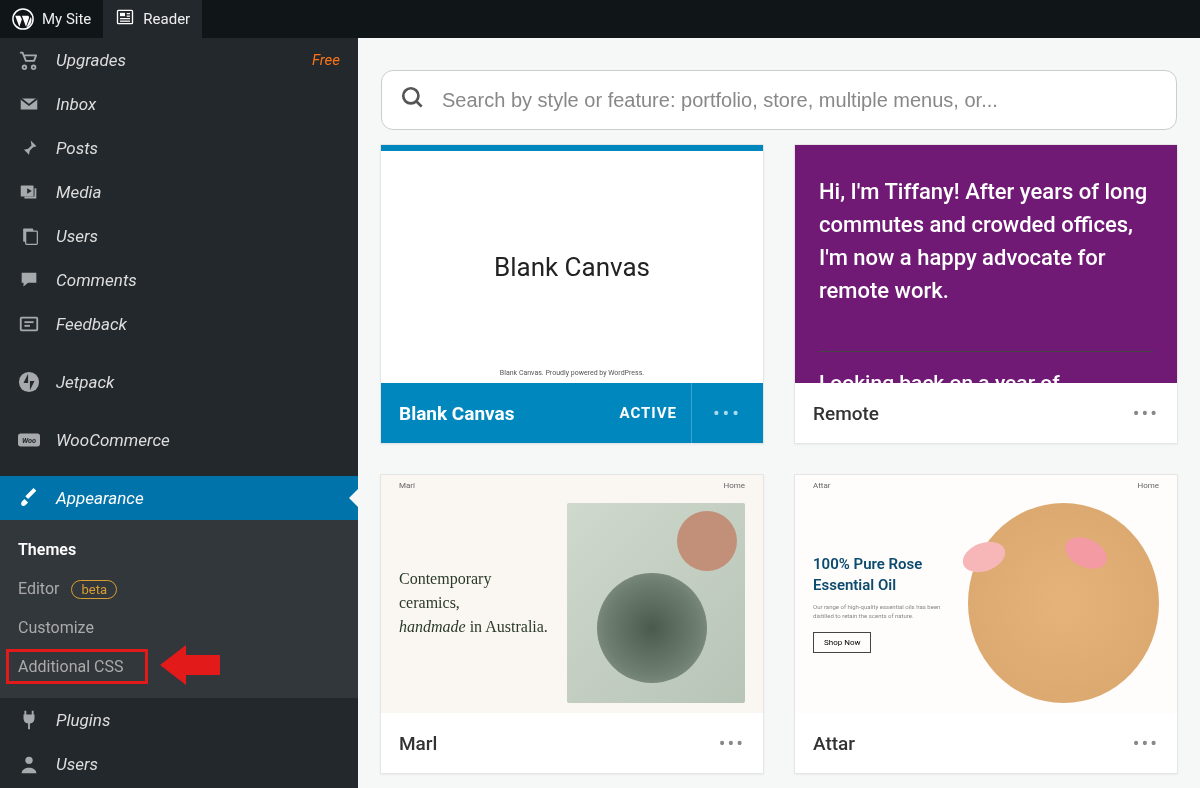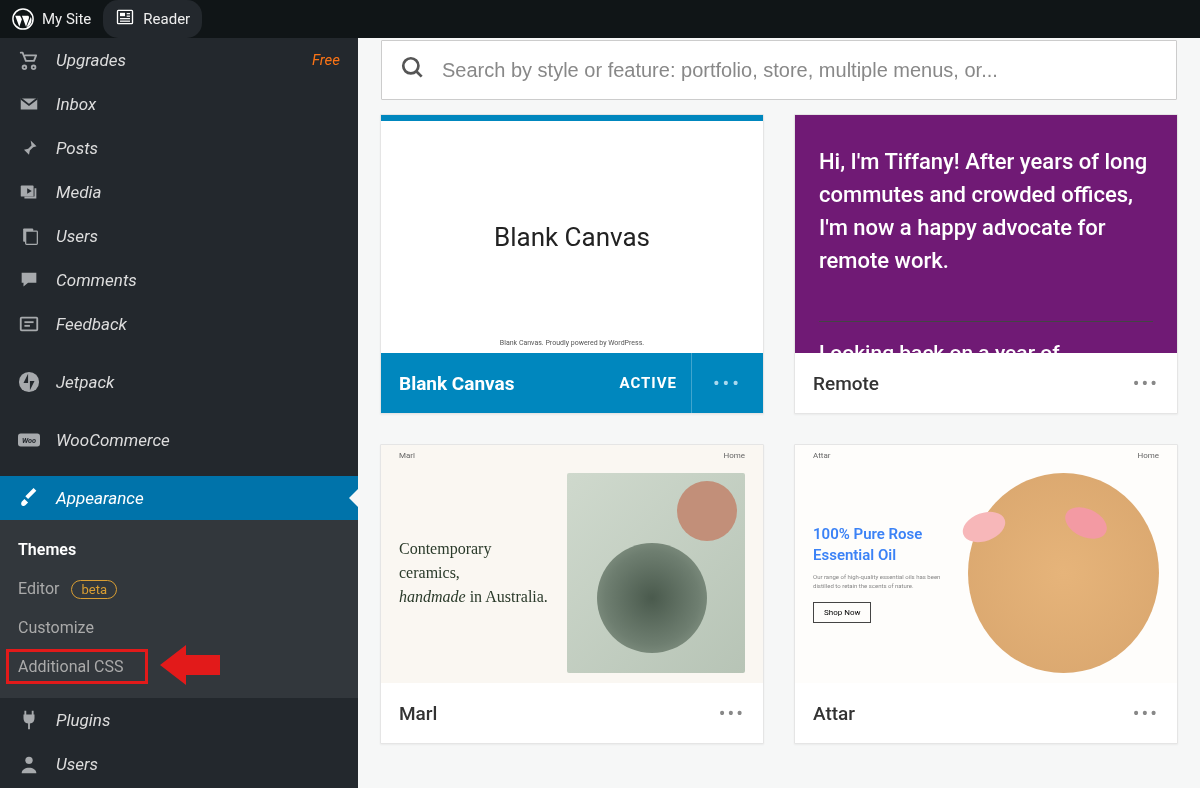--- a/index.html
+++ b/index.html
@@ -1,40 +1,40 @@
 <!DOCTYPE html>
 <html><head>
 <meta charset="utf-8">
 <style>
   * { box-sizing: border-box; margin: 0; padding: 0; }
   body { font-family: -apple-system, BlinkMacSystemFont, "Segoe UI", Roboto, sans-serif; background: #f6f7f7; width: 1200px; height: 788px; overflow: hidden; }
 
   .topbar { height: 38px; background: #101517; display: flex; align-items: stretch; color: #ccc; }
-  .topbar-item { display: flex; align-items: center; gap: 8px; padding: 0 12px; font-size: 15px; color: #eee; cursor: pointer; border-radius: 15px; }
+  .topbar-item { display: flex; align-items: center; gap: 8px; padding: 0 12px; font-size: 15px; color: #eee; cursor: pointer; }
   .topbar-item.reader { background: #23282d; }
   .wp-logo { width: 22px; height: 22px; display: flex; align-items: center; justify-content: center; }
 
   .layout { display: flex; height: 750px; }
 
   .sidebar { width: 358px; background: #23282d; color: #ccc; display: flex; flex-direction: column; font-size: 17px; }
   .side-item { display: flex; align-items: center; gap: 16px; padding: 11px 18px; cursor: pointer; color: #ddd; position: relative; font-style: italic; }
   .side-item .icon { width: 22px; height: 22px; display: flex; align-items: center; justify-content: center; flex-shrink: 0; }
   .side-item .badge { margin-left: auto; font-size: 15px; color: #f97316; }
   .side-item.active { background: #0073aa; color: #fff; }
   .side-item.active::after { content: ""; position: absolute; right: -1px; top: 50%; transform: translateY(-50%); border: 10px solid transparent; border-right-color: #f6f7f7; }
 
   .submenu { background: #32373c; padding: 10px 0 12px; }
   .sub-item { padding: 10px 18px; font-size: 16px; color: #aaa; cursor: pointer; position: relative; }
   .sub-item.current { color: #fff; font-weight: 600; }
   .beta { border: 1.5px solid #d99e33; color: #d99e33; border-radius: 14px; padding: 1px 9px; font-size: 13px; margin-left: 8px; }
   .highlight-box { position: absolute; left: 6px; right: auto; top: 2px; bottom: 2px; width: 142px; border: 3px solid #e21a1a; pointer-events: none; }
   .arrow-ann { position: absolute; left: 160px; top: 50%; transform: translateY(-50%); }
 
   .main { flex: 1; padding: 0 22px 0 22px; overflow: hidden; }
-  .searchbar { margin: 2px 1px 0; border: 1px solid #ccc; border-radius: 1px; background: #fff; display: flex; align-items: center; padding: 14px 18px; gap: 16px; }
+  .searchbar { margin: 32px 1px 0; border: 1px solid #ccc; border-radius: 12px; background: #fff; display: flex; align-items: center; padding: 14px 18px; gap: 16px; }
   .searchbar input { border: 0; outline: 0; font-size: 20px; flex: 1; color: #333; background: transparent; }
   .searchbar input::placeholder { color: #888; }
 
   .grid { display: grid; grid-template-columns: 1fr 1fr; gap: 30px; margin-top: 14px; }
   .card { background: #fff; border: 1px solid #e5e5e5; border-radius: 1px; overflow: hidden; display: flex; flex-direction: column; box-shadow: 0 1px 2px rgba(0,0,0,0.05); }
   .preview { height: 238px; overflow: hidden; position: relative; }
   .card-footer { display: flex; align-items: center; padding: 14px 18px; height: 60px; }
   .card-title { font-size: 19px; color: #333; font-weight: 500; }
   .more-dots { margin-left: auto; color: #888; letter-spacing: 2px; font-size: 20px; cursor: pointer; }
 
@@ -54,21 +54,21 @@
   .pv-marl { background:#faf7f2; display:flex; padding:28px 18px 10px; gap:12px; }
   .pv-marl .left { width: 45%; display:flex; flex-direction:column; justify-content:center; font-family: Georgia, serif; color:#2a3a2a; font-size:16px; line-height:1.5; }
   .pv-marl .left .hand { font-style:italic; }
   .pv-marl .img { flex:1; background: linear-gradient(135deg,#cfd9cd 0%, #b7c4b6 100%); border-radius:2px; position:relative; overflow:hidden; }
   .pv-marl .img::before { content:""; position:absolute; right:8px; top:8px; width:60px; height:60px; background:#c28f79; border-radius:50%; }
   .pv-marl .img::after { content:""; position:absolute; left:30px; bottom:20px; width:110px; height:110px; border-radius:50%; background: radial-gradient(circle at 50% 50%, #4a5a4d 0%, #6e7e70 60%, #94a393 100%); }
   .pv-marl .top { position:absolute; top:6px; left:18px; right:18px; display:flex; justify-content:space-between; font-size:8px; color:#666; }
 
   .pv-attar { background:#fefdfb; display:flex; padding:28px 18px 10px; gap:10px; }
   .pv-attar .left { width:42%; display:flex; flex-direction:column; justify-content:center; }
-  .pv-attar .left .h { font-size:15px; font-weight:600; color:#3b82f6; line-height:1.4; }
+  .pv-attar .left .h { font-size:15px; font-weight:600; color:#0c4a6e; line-height:1.4; }
   .pv-attar .left .p { font-size:6px; color:#888; margin-top:6px; line-height:1.5; }
   .pv-attar .left .btn { margin-top:12px; border:1px solid #444; font-size:8px; padding:5px 10px; width:fit-content; }
   .pv-attar .img { flex:1; background: radial-gradient(circle at 50% 50%, #e6b47a 0%, #d8a56d 100%); border-radius:50%; position:relative; }
   .pv-attar .img::before { content:""; position:absolute; left:50%; top:50%; transform:translate(-50%,-58%); width:40px; height:120px; background:linear-gradient(#2a1810,#1a0e08); border-radius:14px 14px 6px 6px; }
   .pv-attar .img::after { content:""; position:absolute; left:50%; top:18%; transform:translateX(-50%); width:20px; height:20px; background:#0d0704; border-radius:4px; }
   .pv-attar .petals::before, .pv-attar .petals::after { content:""; position:absolute; width:44px; height:28px; background:#f7b7b9; border-radius:50% 50% 50% 50%; }
   .pv-attar .petals::before { left:-6px; top:40px; transform:rotate(-20deg); }
   .pv-attar .petals::after { right:-4px; bottom:20px; transform:rotate(25deg); background:#f39aa3; }
   .pv-attar .top { position:absolute; top:6px; left:18px; right:18px; display:flex; justify-content:space-between; font-size:8px; color:#666; }
 

